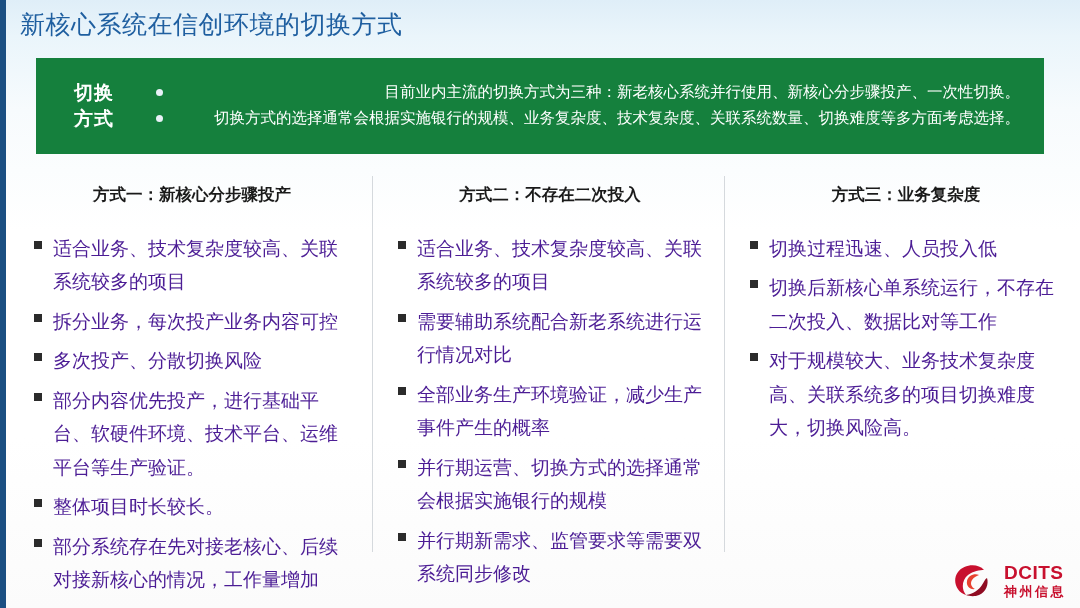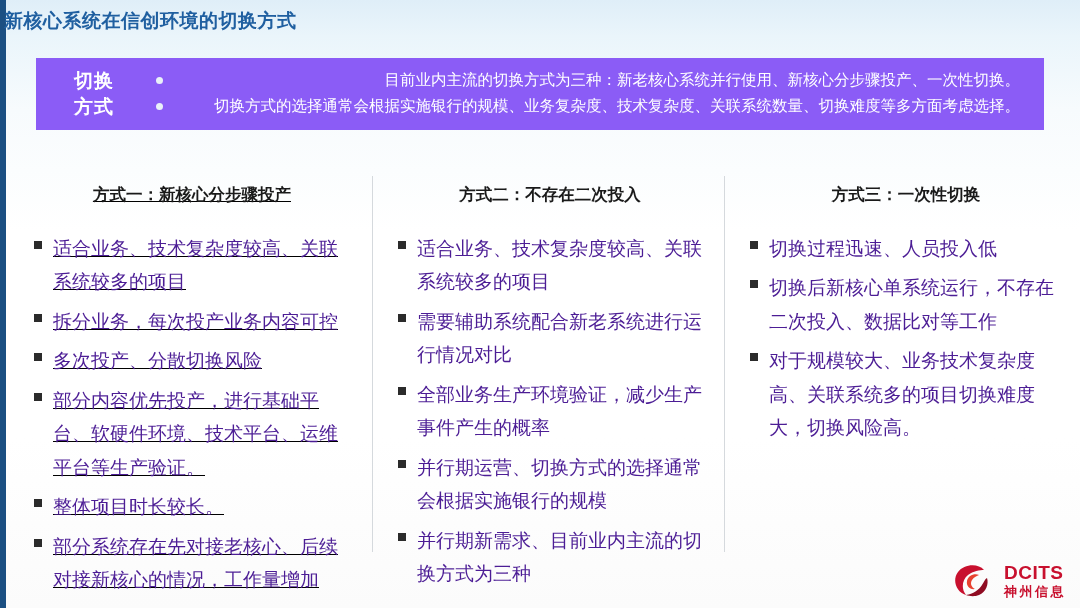--- a/index.html
+++ b/index.html
@@ -19,37 +19,37 @@
   .left-strip {
     position: absolute;
     left: 0; top: 0;
     width: 6px; height: 608px;
     background: #1b4f82;
   }
 
   
   .slide-title {
     position: absolute;
-    left: 4px;
+    left: 20px;
     top: 8px;
-    font-size: 19px;
-    font-weight: bold;
+    font-size: 25px;
+    font-weight: normal;
     color: #1f5fa0;
     letter-spacing: 0.5px;
     white-space: nowrap;
   }
 
   
   .banner {
     position: absolute;
     left: 36px;
     top: 58px;
     width: 1008px;
-    height: 72px;
-    background: #8b5cf6;
+    height: 96px;
+    background: #15803d;
     display: flex;
     align-items: center;
   }
   .banner-label {
     width: 88px;
     min-width: 88px;
     color: #ffffff;
     font-size: 19px;
     font-weight: bold;
     text-align: center;
@@ -86,21 +86,21 @@
     left: 0;
     top: 176px;
     width: 1080px;
     height: 386px;
     display: flex;
   }
   .col {
     position: relative;
     box-sizing: border-box;
   }
-  .col-1 { width: 372px; padding: 0 22px 0 34px; text-decoration: underline; }
+  .col-1 { width: 372px; padding: 0 22px 0 34px; }
   .col-2 { width: 352px; padding: 0 22px 0 26px; }
   .col-3 { width: 356px; padding: 0 18px 0 26px; }
 
   .col-divider {
     position: absolute;
     top: 0;
     width: 1px;
     height: 376px;
     background: #d5d9dd;
   }
@@ -242,27 +242,27 @@
       <li class="bullet">
         <span class="sq"></span>
         <span class="btext">全部业务生产环境验证，减少生产事件产生的概率</span>
       </li>
       <li class="bullet">
         <span class="sq"></span>
         <span class="btext">并行期运营、切换方式的选择通常会根据实施银行的规模</span>
       </li>
       <li class="bullet">
         <span class="sq"></span>
-        <span class="btext">并行期新需求、目前业内主流的切换方式为三种</span>
+        <span class="btext">并行期新需求、监管要求等需要双系统同步修改</span>
       </li>
     </ul>
   </div>
 
   <div class="col col-3">
-    <div class="col-head">方式三：一次性切换</div>
+    <div class="col-head">方式三：业务复杂度</div>
     <ul class="bullets">
       <li class="bullet">
         <span class="sq"></span>
         <span class="btext">切换过程迅速、人员投入低</span>
       </li>
       <li class="bullet">
         <span class="sq"></span>
         <span class="btext">切换后新核心单系统运行，不存在二次投入、数据比对等工作</span>
       </li>
       <li class="bullet">

